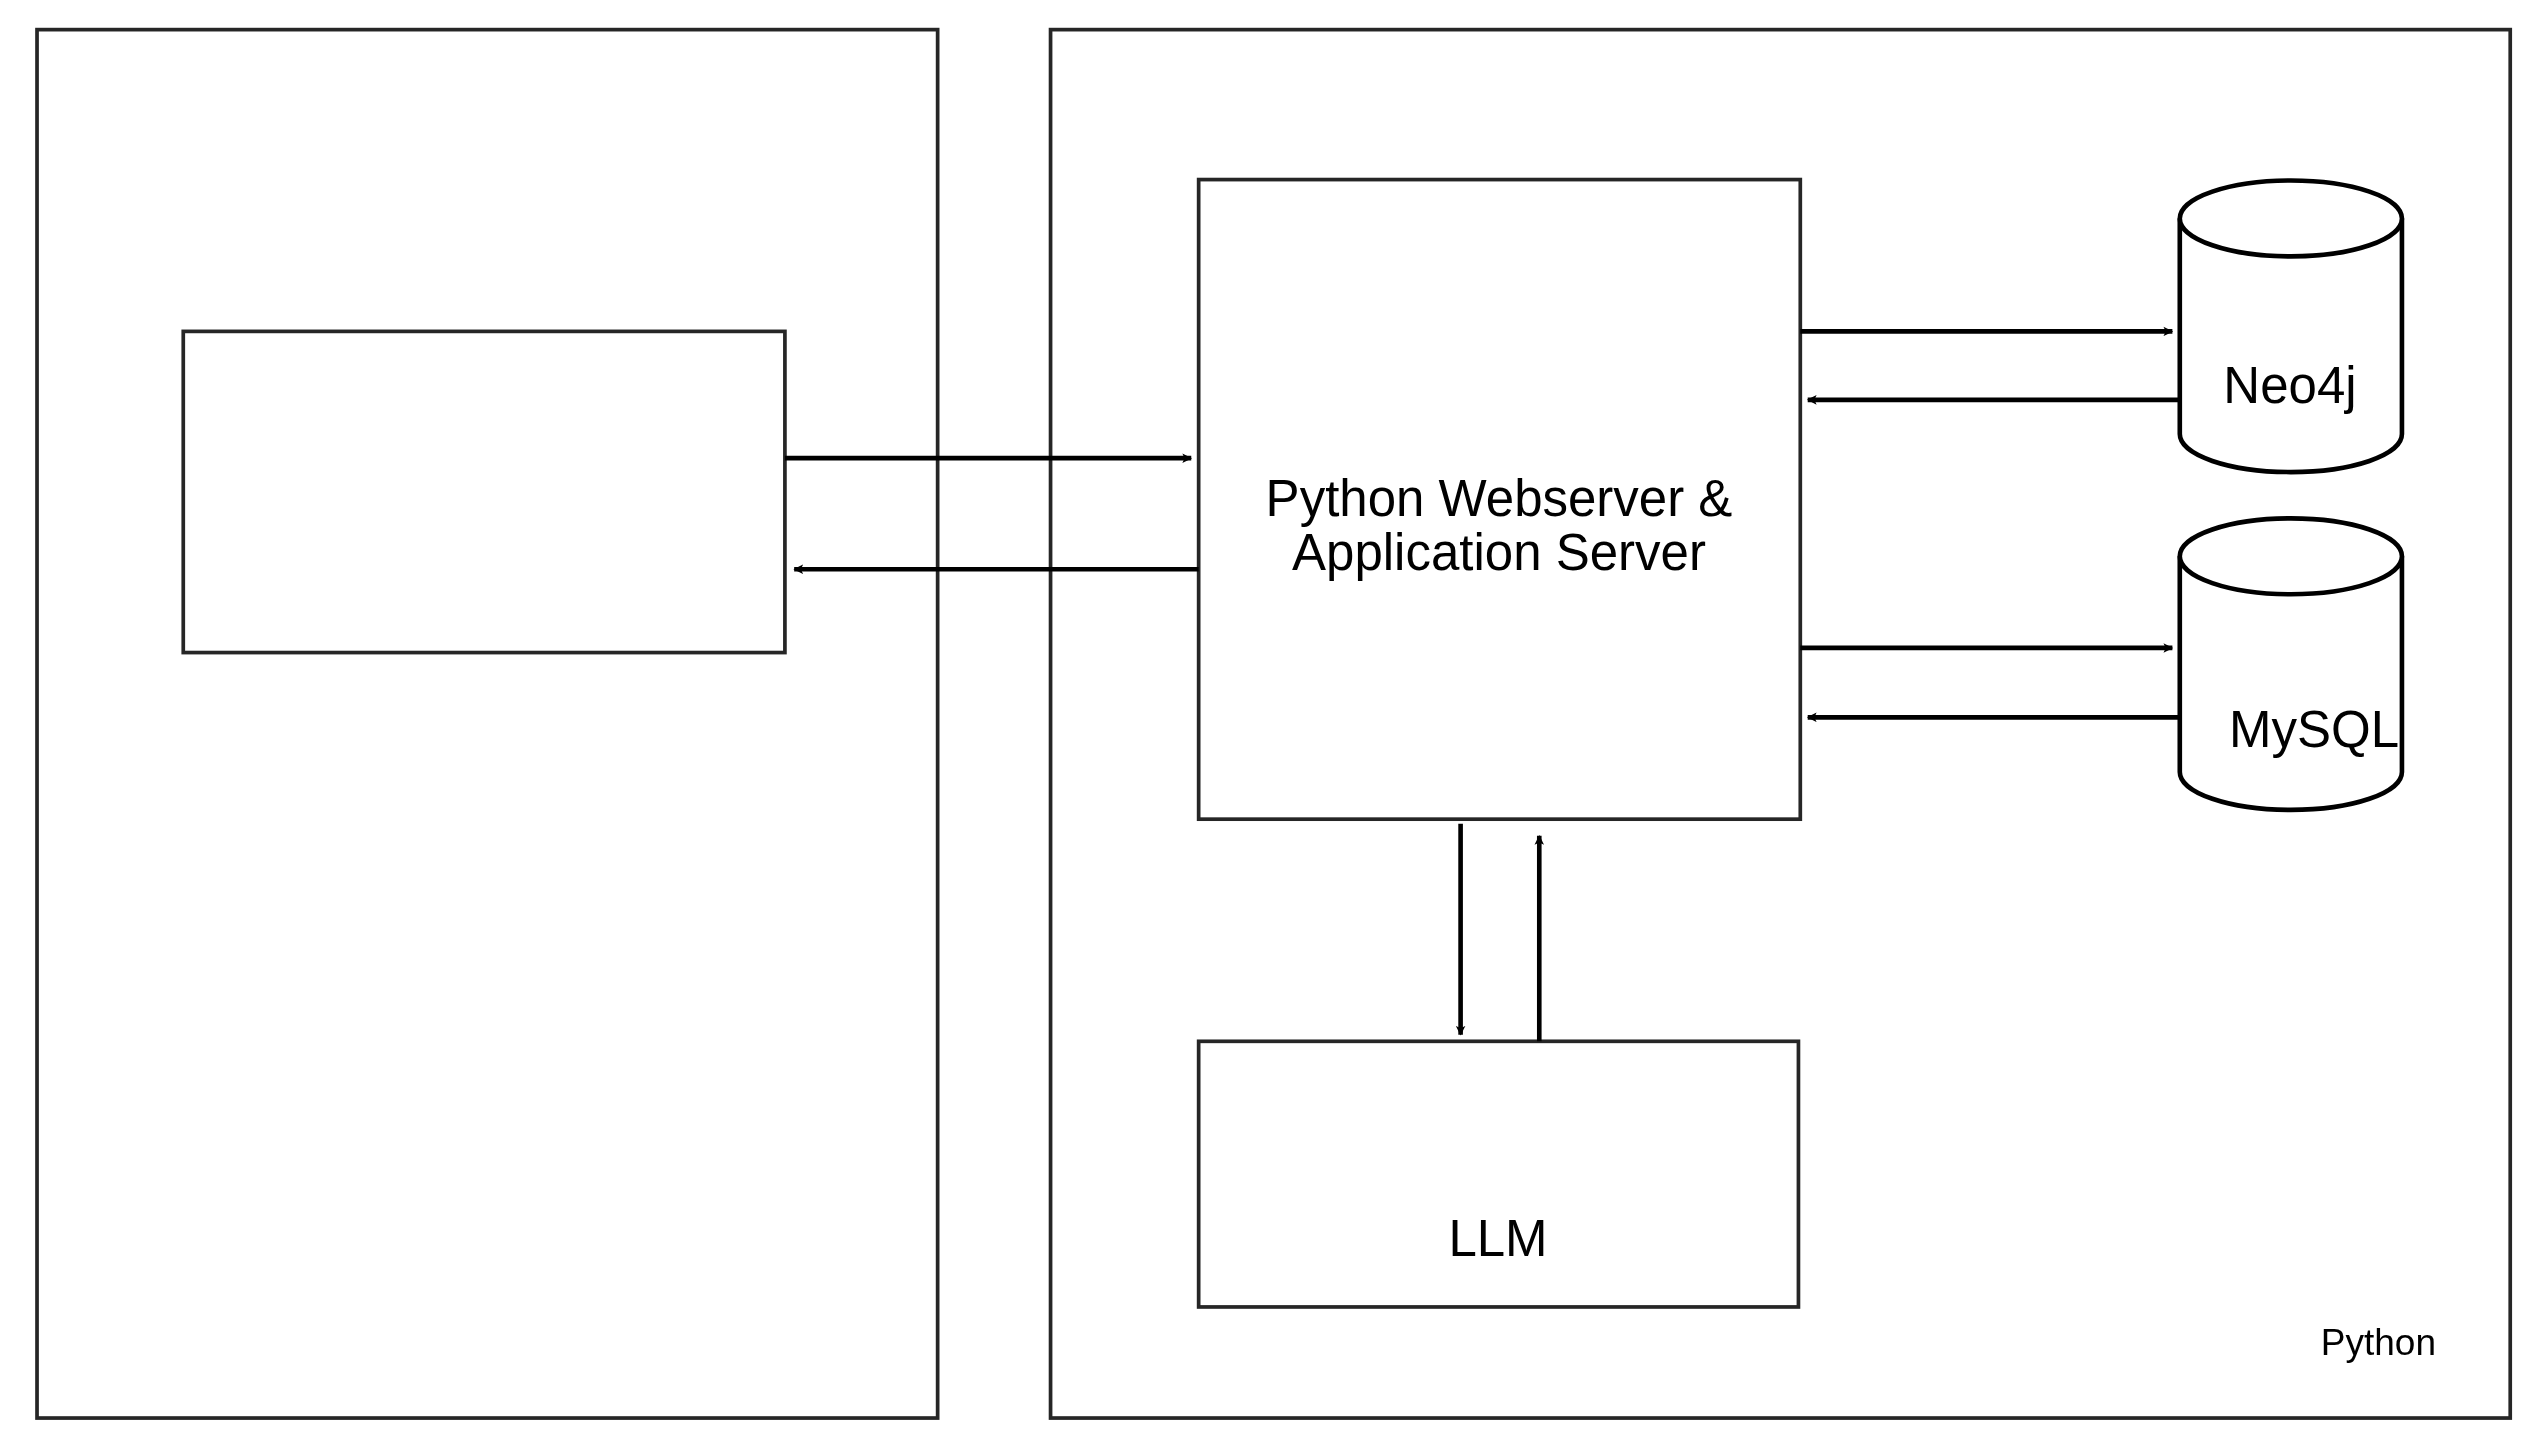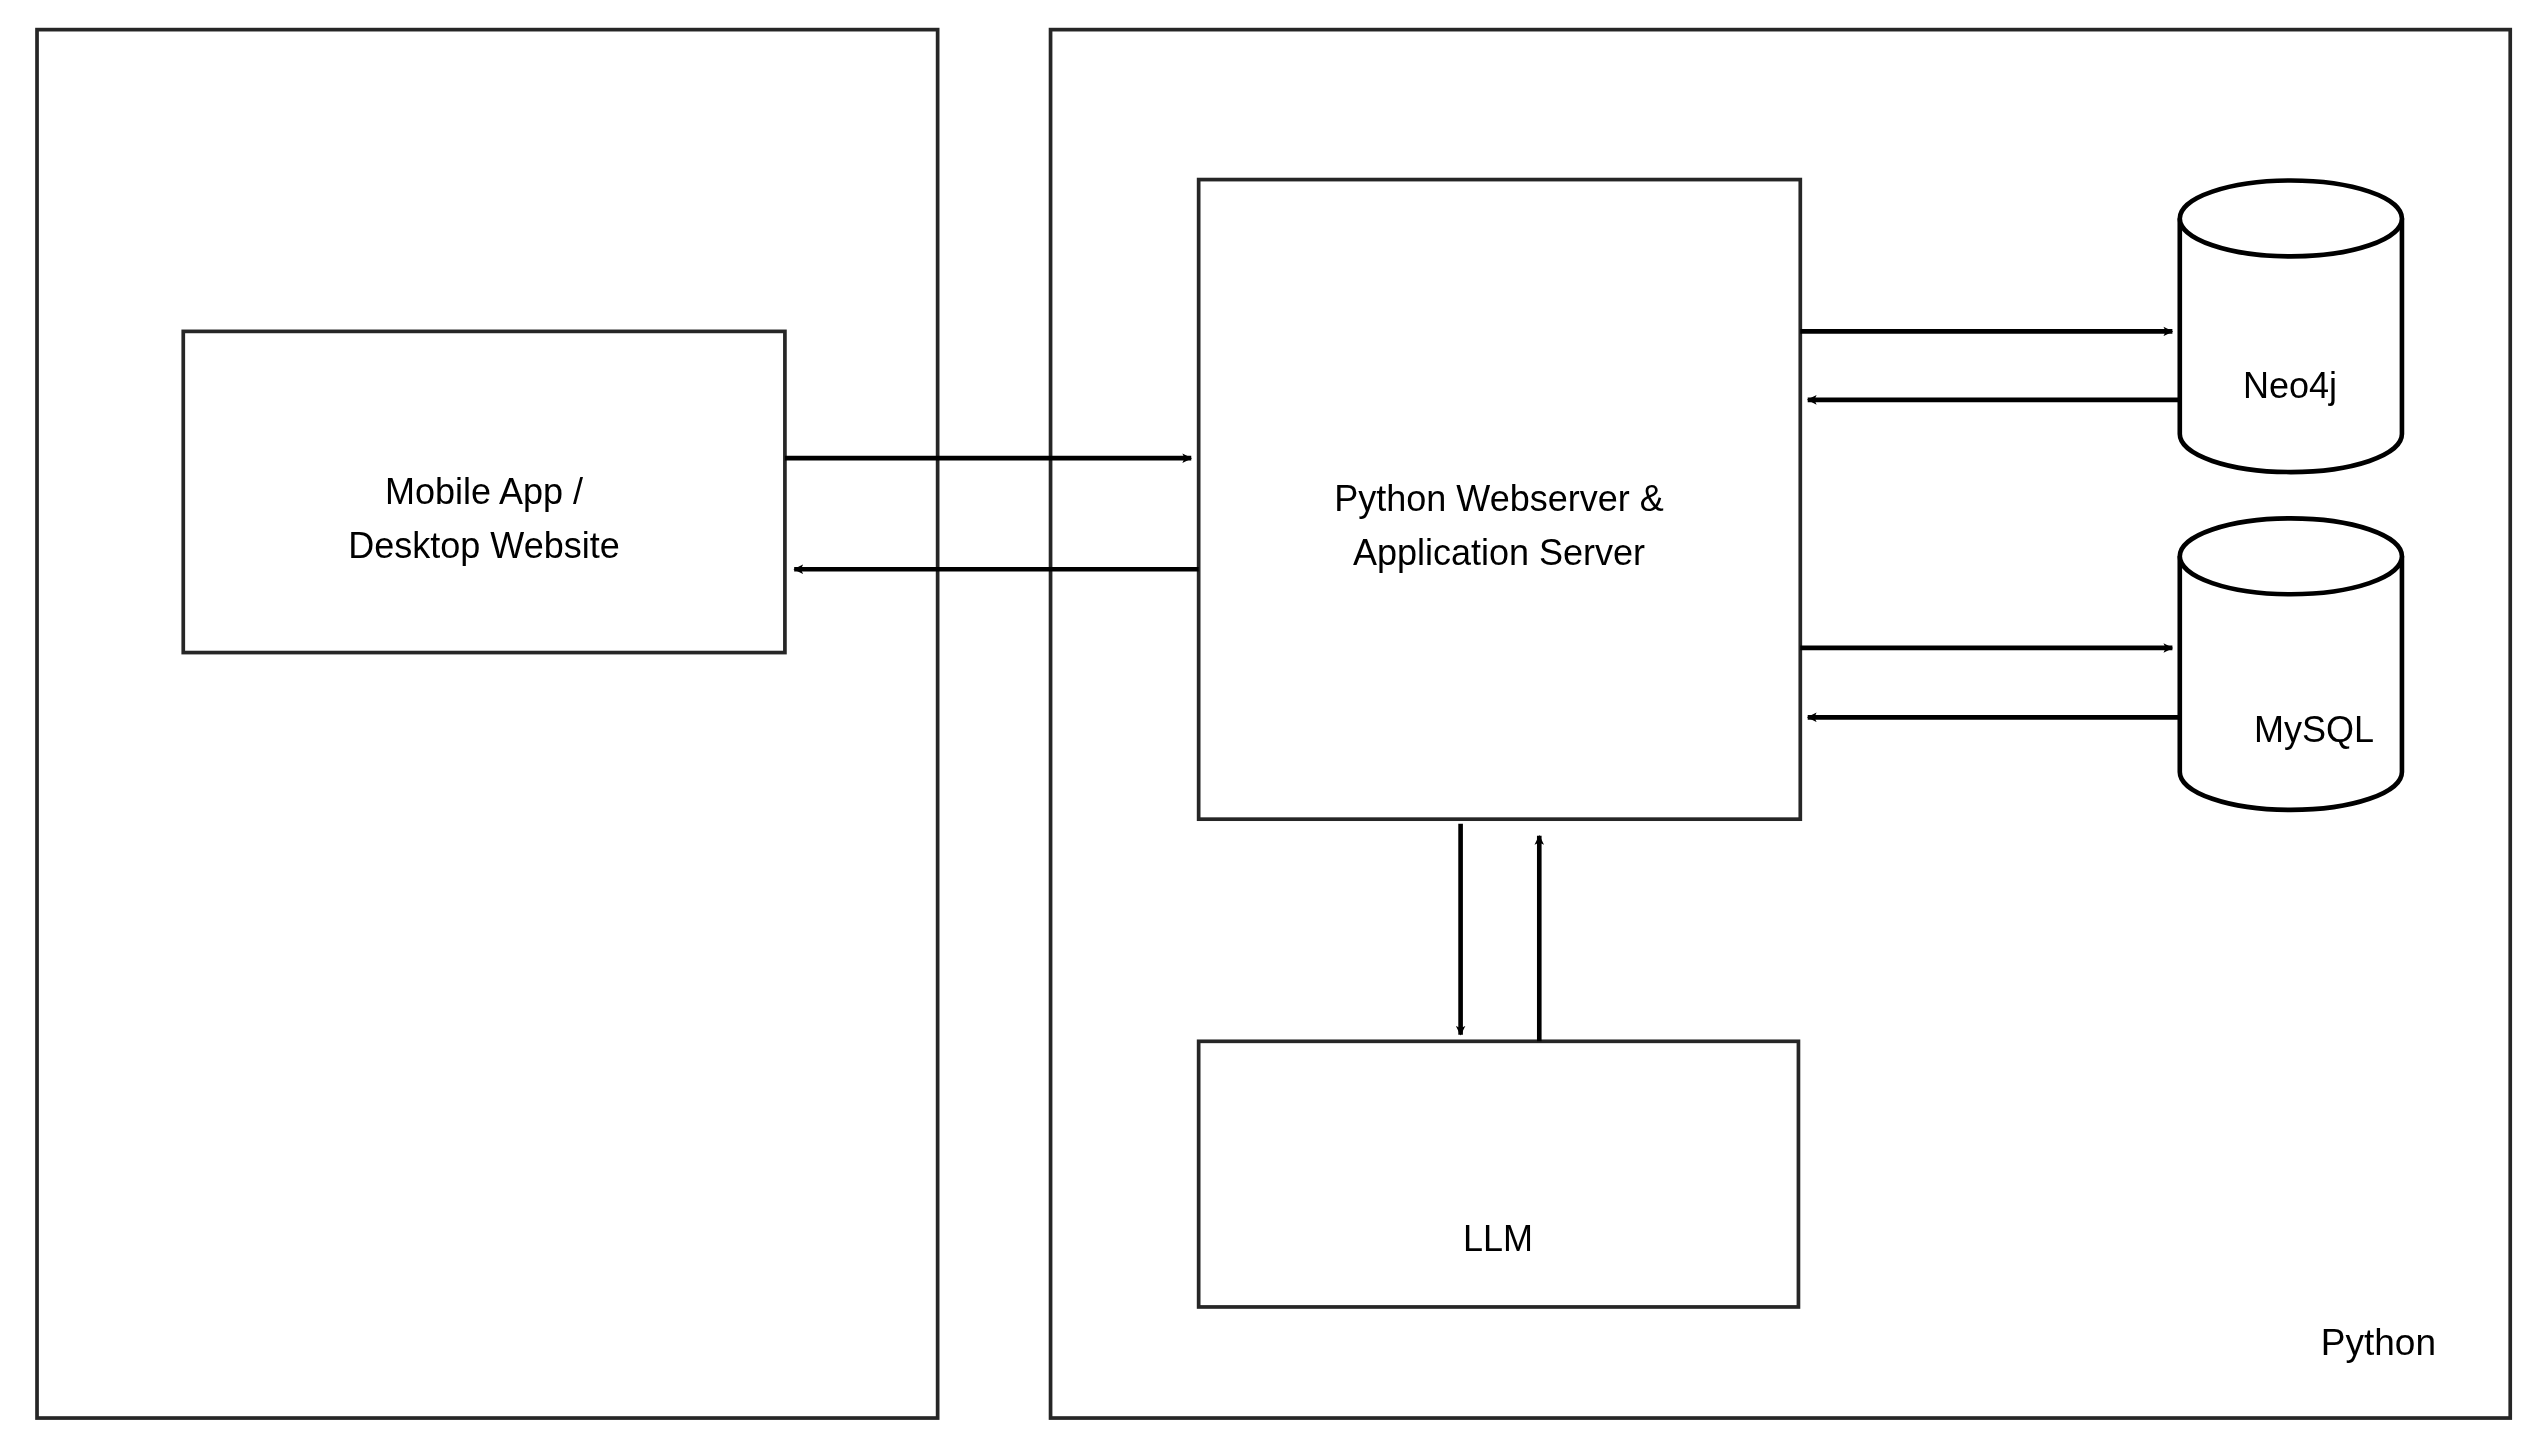--- a/index.html
+++ b/index.html
@@ -20,21 +20,21 @@
     position: absolute;
     left: 0;
     top: 0;
     width: 2538px;
     height: 1456px;
   }
   .node-label {
     position: absolute;
     color: #000000;
     font-family: "Liberation Sans", sans-serif;
-    font-size: 36px;
+    font-size: 51px;
     line-height: 54px;
     text-align: center;
     white-space: pre-line;
     pointer-events: none;
   }
   .zone-label {
     position: absolute;
     color: #000000;
     font-family: "Liberation Sans", sans-serif;
     font-size: 37px;
@@ -122,22 +122,20 @@
     <g>
       <line x1="1578" y1="890" x2="1578" y2="1118" stroke="#000000" stroke-width="5" marker-end="url(#arrowEnd)"></line>
     </g>
 
     <g>
       <line x1="1663" y1="1125" x2="1663" y2="903" stroke="#000000" stroke-width="5" marker-end="url(#arrowEnd)"></line>
     </g>
 
   </svg>
 
-  <div class="node-label" style="left:183px; top:465px; width:602px;">Mobile App /
-Desktop Website</div>
 
   <div class="node-label" style="left:1198px; top:472px; width:602px;">Python Webserver &amp;
 Application Server</div>
 
   <div class="node-label" style="left:1198px; top:1164px; width:600px;margin-top:48px;">LLM</div>
 
   <div class="node-label" style="left:2179px; top:359px; width:222px;">Neo4j</div>
 
   <div class="node-label" style="left:2179px; top:703px; width:222px;padding-left:24px;">MySQL</div>
 

